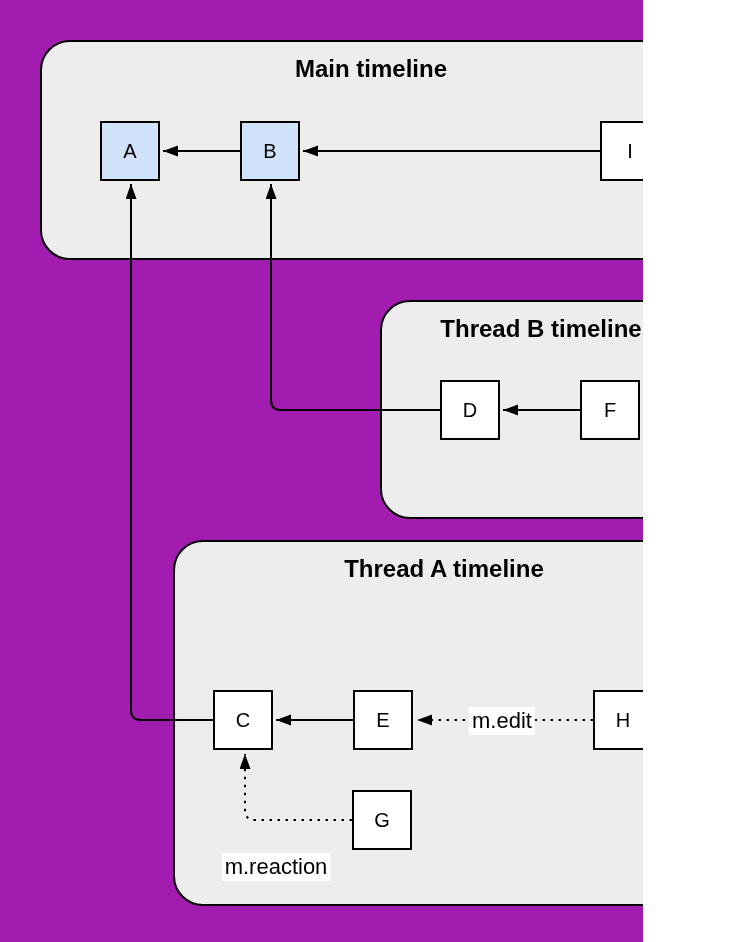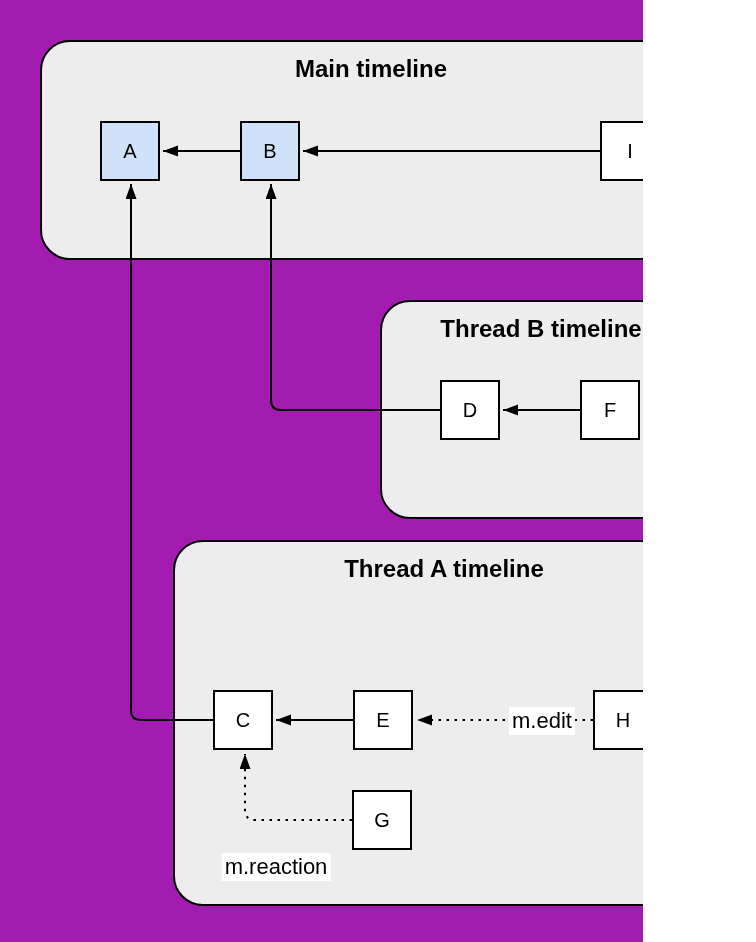--- a/index.html
+++ b/index.html
@@ -72,21 +72,21 @@
   .edge-label {
     position: absolute;
     transform: translate(-50%, -50%);
     background: #ffffff;
     color: #000000;
     font-size: 22px;
     padding: 1px 3px;
     white-space: nowrap;
     z-index: 4;
   }
-  #lbl-edit     { left: 502px; top: 721px; margin-left: 40px; }
+  #lbl-edit     { left: 502px; top: 721px; }
   #lbl-reaction { left: 276px; top: 851px; margin-top: 16px; }
 </style>
 </head>
 <body>
 
 <div class="canvas">
 
   <div class="container" id="c-main">
     <div class="container-title">Main timeline</div>
   </div>

